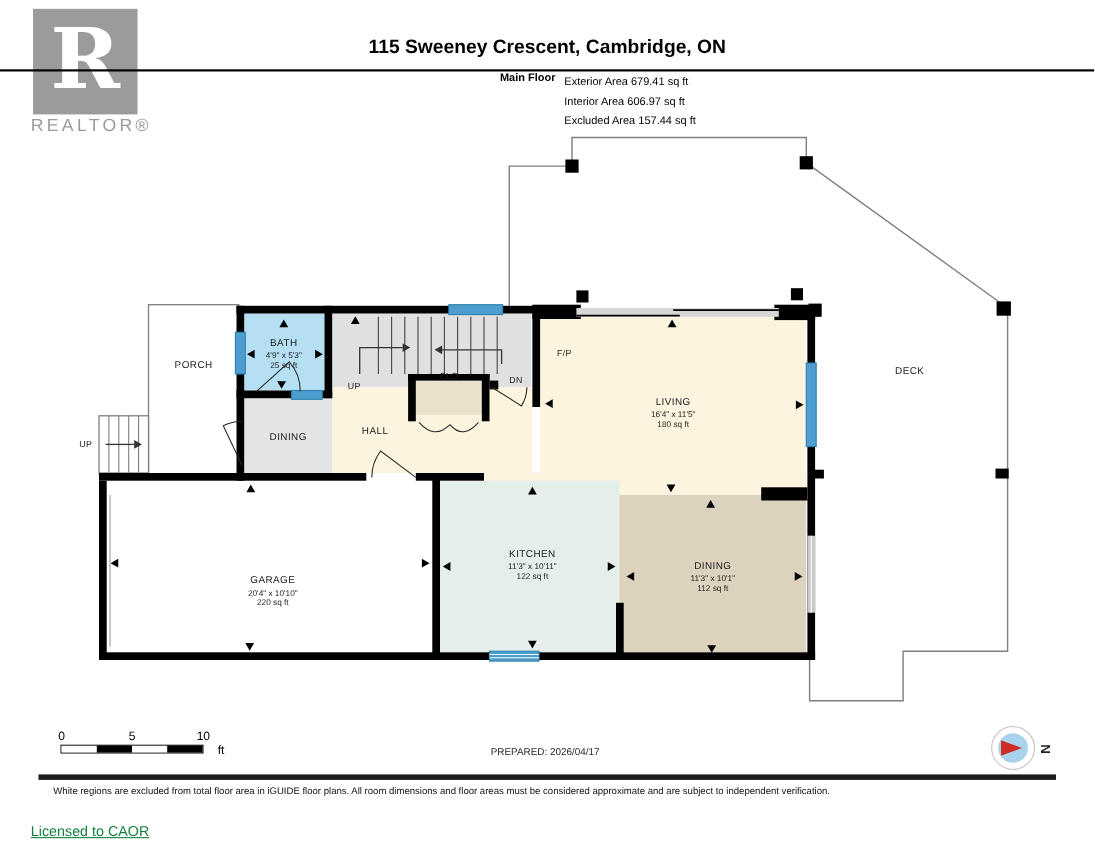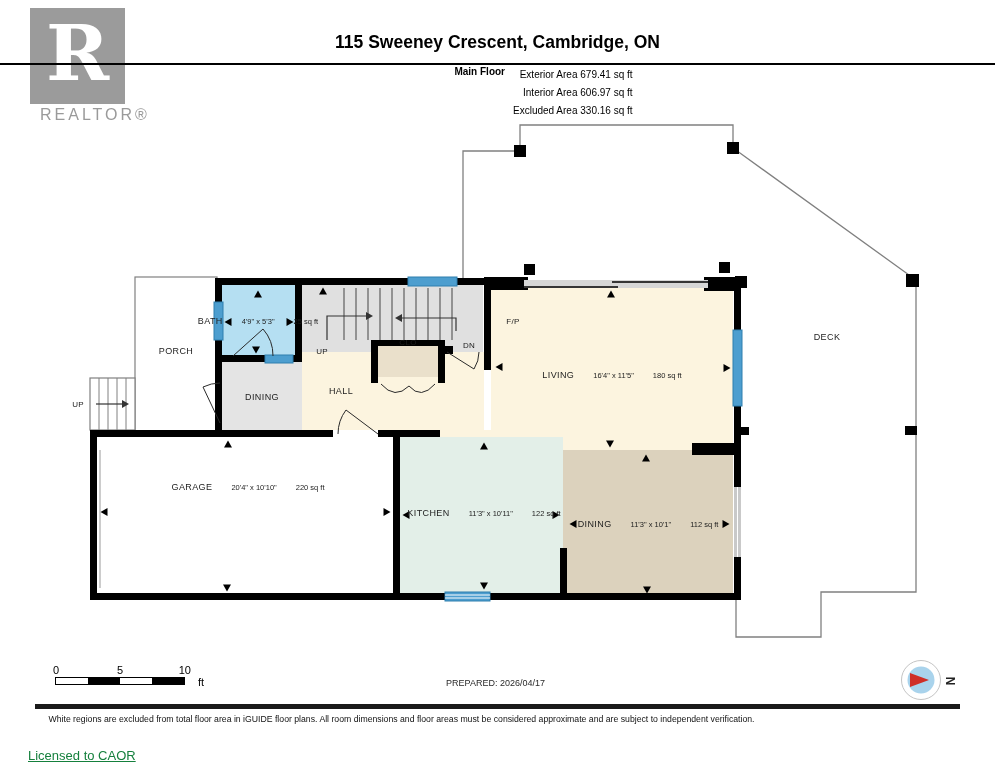--- a/index.html
+++ b/index.html
@@ -2,31 +2,31 @@
 <html><head>
 <meta charset="utf-8">
 <style>
   html,body{margin:0;padding:0;background:#fff;}
   .page{position:relative;width:995px;height:768px;background:#fff;overflow:hidden;
         font-family:"Liberation Sans",sans-serif;}
   
   .logo-box{position:absolute;left:30px;top:8px;width:95px;height:96px;background:#9b9b9b;z-index:1;}
   .logo-r{position:absolute;left:50%;top:46px;transform:translate(-50%,-50%);
           font-family:"DejaVu Serif",serif;font-weight:bold;font-size:76px;color:#fff;line-height:1;}
-  .logo-word{position:absolute;left:40px;top:106px;font-size:16px;color:#9a9a9a;
+  .logo-word{position:absolute;left:28px;top:106px;font-size:16px;color:#9a9a9a;
              letter-spacing:3px;z-index:1;}
   .title-rule{position:absolute;left:0;top:63px;width:995px;height:0;border-top:2px solid #000;z-index:3;}
   .plan-title{position:absolute;left:0;top:32px;width:995px;text-align:center;
               font-size:17.5px;font-weight:bold;color:#000;z-index:2;}
   .floor-label{position:absolute;left:330px;top:66px;width:175px;text-align:right;
                font-size:10px;font-weight:bold;color:#000;}
-  .area-lines{position:absolute;left:513px;top:66px;font-size:10px;color:#000;line-height:18px;text-align:right;}
+  .area-lines{position:absolute;left:513px;top:66px;font-size:10px;color:#000;line-height:18px;}
   
-  .room-label{position:absolute;transform:translate(-50%,-50%);display:flex;flex-direction:row;
-              align-items:center;text-align:right;color:#1c1c1c;white-space:nowrap;z-index:5;line-height:1.3;gap:19px;}
+  .room-label{position:absolute;transform:translate(-50%,-50%);display:flex;flex-direction:column;
+              align-items:center;text-align:right;color:#1c1c1c;white-space:nowrap;z-index:5;line-height:1.3;}
   .rname{font-size:9px;letter-spacing:.4px;}
   .rdims,.rarea{font-size:7.5px;}
   .room-label.small .rname{font-size:8px;letter-spacing:.3px;}
   svg.plan{position:absolute;left:0;top:0;z-index:4;}
   
   .scale-bar{position:absolute;left:55px;top:664px;width:130px;z-index:5;}
   .scale-ticks{position:relative;height:13px;font-size:11px;color:#000;}
   .tick-0{position:absolute;left:-2px;top:0;}
   .tick-5{position:absolute;left:50%;transform:translateX(-50%);top:0;}
   .tick-10{position:absolute;right:-6px;top:0;}
@@ -58,21 +58,21 @@
   <div class="logo-box">
     <span class="logo-r">R</span>
   </div>
   <div class="logo-word">REALTOR®</div>
   <div class="plan-title">115 Sweeney Crescent, Cambridge, ON</div>
   <div class="title-rule"></div>
   <div class="floor-label">Main Floor</div>
   <div class="area-lines">
     <div>Exterior Area 679.41 sq ft</div>
     <div>Interior Area 606.97 sq ft</div>
-    <div>Excluded Area 330.16 sq ft</div>
+    <div>Excluded Area 157.44 sq ft</div>
   </div>
 
   <svg class="plan" width="995" height="660" viewBox="0 0 995 660">
 
     <g>
       <path d="M463,278 V151 H520 V125 H733 V148 L916,280 V592 H821 V637 H736 V600" fill="none" stroke="#808080" stroke-width="1.3"></path>
       <rect x="514" y="145" width="12" height="12" fill="#000"></rect>
       <rect x="727" y="142" width="12" height="12" fill="#000"></rect>
       <rect x="906" y="274" width="13" height="13" fill="#000"></rect>
       <rect x="735" y="276" width="12" height="12" fill="#000"></rect>
@@ -176,21 +176,21 @@
       <polygon points="480,582.5 488,582.5 484,589.5"></polygon>
       <polygon points="409.5,511 409.5,519 402.5,515"></polygon>
       <polygon points="552.5,511 552.5,519 559.5,515"></polygon>
       <polygon points="642,461.5 650,461.5 646,454.5"></polygon>
       <polygon points="643,586.5 651,586.5 647,593.5"></polygon>
       <polygon points="576.5,520 576.5,528 569.5,524"></polygon>
       <polygon points="722.5,520 722.5,528 729.5,524"></polygon>
     </g>
   </svg>
 
-  <div class="room-label" style="left:176px;top:352px">
+  <div class="room-label" style="left:176px;top:332px">
     <span class="rname">PORCH</span>
   </div>
   <div class="room-label small" style="left:78px;top:405px">
     <span class="rname">UP</span>
   </div>
   <div class="room-label" style="left:258px;top:322px">
     <span class="rname">BATH</span>
     <span class="rdims">4'9" x 5'3"</span>
     <span class="rarea">25 sq ft</span>
   </div>
@@ -210,21 +210,21 @@
     <span class="rname">DINING</span>
   </div>
   <div class="room-label" style="left:341px;top:392px">
     <span class="rname">HALL</span>
   </div>
   <div class="room-label" style="left:612px;top:376px">
     <span class="rname">LIVING</span>
     <span class="rdims">16'4" x 11'5"</span>
     <span class="rarea">180 sq ft</span>
   </div>
-  <div class="room-label" style="left:248px;top:488px">
+  <div class="room-label" style="left:248px;top:538px">
     <span class="rname">GARAGE</span>
     <span class="rdims">20'4" x 10'10"</span>
     <span class="rarea">220 sq ft</span>
   </div>
   <div class="room-label" style="left:484px;top:514px">
     <span class="rname">KITCHEN</span>
     <span class="rdims">11'3" x 10'11"</span>
     <span class="rarea">122 sq ft</span>
   </div>
   <div class="room-label" style="left:648px;top:525px">

